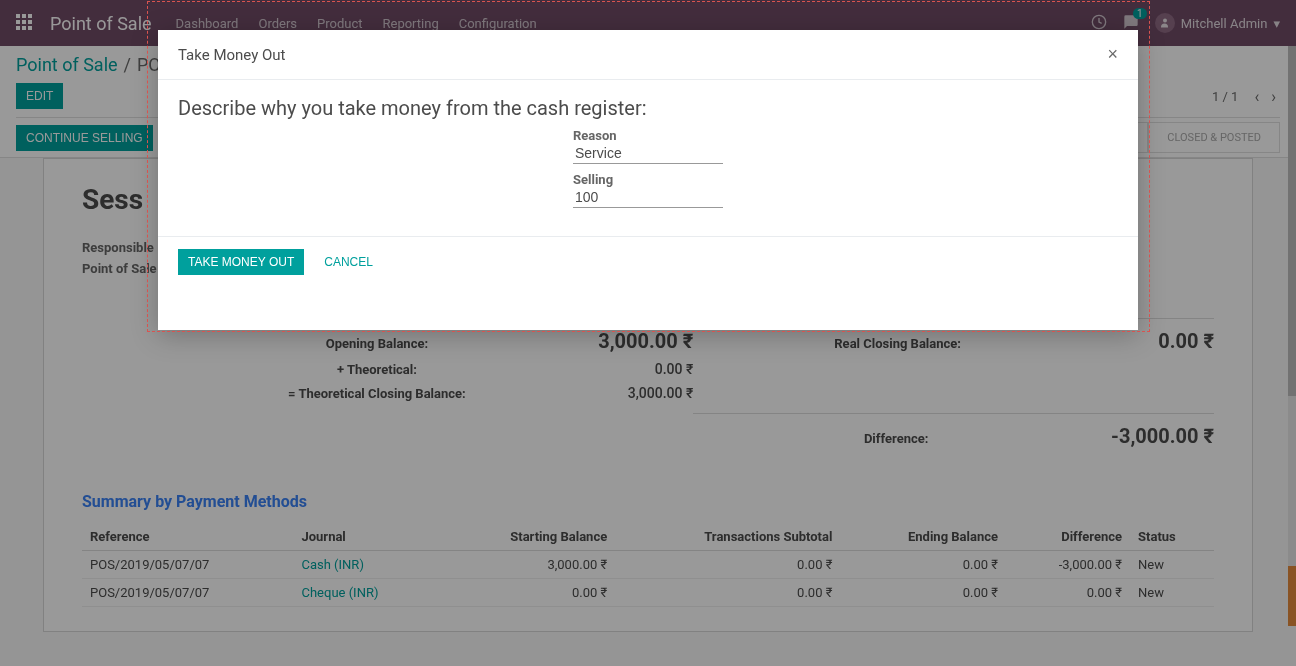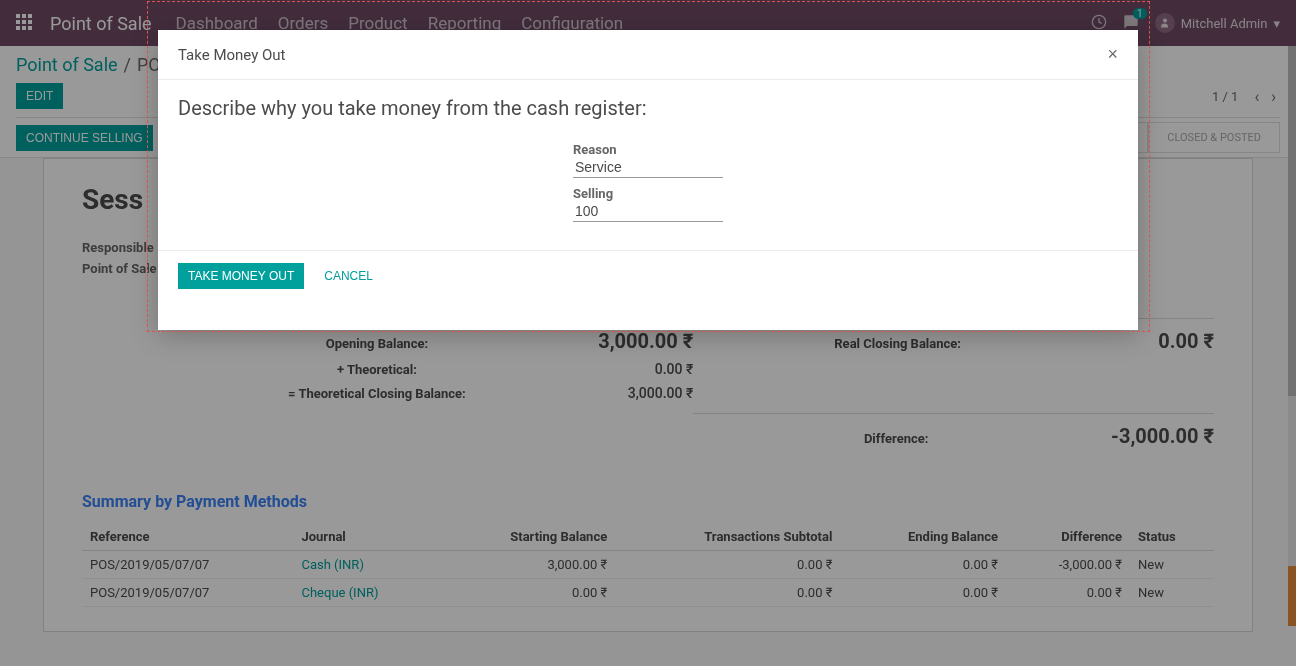--- a/index.html
+++ b/index.html
@@ -4,21 +4,21 @@
 <style>
 * { box-sizing: border-box; margin: 0; padding: 0; }
 body { font-family: -apple-system, BlinkMacSystemFont, "Segoe UI", Roboto, "Helvetica Neue", Arial, sans-serif; font-size: 13px; color: #4c4c4c; background: #f9f9f9; width: 1296px; height: 666px; overflow: hidden; position: relative; }
 
 
 .navbar { background: #714b67; height: 46px; display: flex; align-items: center; padding: 0 16px; color: #fff; }
 .nav-apps { width: 18px; height: 18px; margin-right: 16px; display: grid; grid-template-columns: repeat(3, 4px); grid-template-rows: repeat(3, 4px); gap: 2px; }
 .nav-apps span { background: #fff; width: 4px; height: 4px; }
 .nav-brand { font-size: 18px; font-weight: 400; color: #fff; margin-right: 24px; }
 .nav-menu { display: flex; gap: 20px; }
-.nav-link { color: rgba(255,255,255,0.7); font-size: 17px; cursor: pointer; }
+.nav-link { color: rgba(255,255,255,0.7); font-size: 13px; cursor: pointer; }
 .nav-right { margin-left: auto; display: flex; align-items: center; gap: 16px; color: rgba(255,255,255,0.8); }
 .nav-user { display: flex; align-items: center; gap: 6px; font-size: 13px; }
 .nav-avatar { width: 20px; height: 20px; border-radius: 50%; background: #8f6b84; display: flex; align-items: center; justify-content: center; }
 .msg-badge { position: relative; }
 .msg-count { position: absolute; top: -6px; right: -8px; background: #00a09d; color: #fff; border-radius: 8px; font-size: 10px; padding: 0 4px; }
 
 
 .control-panel { background: #fff; border-bottom: 1px solid #e0e0e0; padding: 8px 16px 0; }
 .breadcrumb { font-size: 18px; color: #6b6b6b; display: flex; align-items: center; gap: 6px; margin-bottom: 8px; }
 .breadcrumb-link { color: #00a09d; }
@@ -61,21 +61,21 @@
 .summary-table td.num { text-align: right; }
 .summary-table .journal-link { color: #00a09d; }
 
 
 .modal-overlay { position: absolute; top: 0; left: 0; right: 0; bottom: 0; background: rgba(0,0,0,0.4); display: flex; justify-content: center; }
 .modal { background: #fff; width: 980px; margin-top: 30px; max-height: 300px; box-shadow: 0 5px 25px rgba(0,0,0,0.25); }
 .modal-header { display: flex; justify-content: space-between; align-items: center; padding: 14px 20px; border-bottom: 1px solid #e9ecef; }
 .modal-title { font-size: 15px; color: #4c4c4c; }
 .modal-close { cursor: pointer; font-size: 18px; color: #6b6b6b; background: none; border: none; }
 .modal-body { padding: 16px 20px 20px; }
-.modal-subtitle { font-size: 20px; color: #4c4c4c; margin-bottom: 22px; }
+.modal-subtitle { font-size: 20px; color: #4c4c4c; margin-bottom: 8px; }
 .modal-field-row { display: flex; align-items: center; margin-bottom: 8px; flex-direction: column; }
 .modal-field-label { width: 150px; font-weight: 700; font-size: 13px; color: #666; }
 .modal-input { border: none; border-bottom: 1px solid #999; font-size: 14px; padding: 2px 2px; width: 150px; outline: none; color: #4c4c4c; }
 .modal-footer { padding: 12px 20px 18px; display: flex; gap: 10px; border-top: 1px solid #e9ecef; }
 
 .highlight-box { position: absolute; border: 1px dashed #d9534f; top: 1px; left: 147px; width: 1003px; height: 331px; pointer-events: none; z-index: 100; }
 
 .scrolltrack { position: absolute; right: 0; top: 46px; width: 8px; height: 580px; background: #e8e8e8; }
 .scrollthumb { position: absolute; right: 0; top: 46px; width: 8px; height: 350px; background: #bfbfbf; }
 .scrollmark { position: absolute; right: 0; bottom: 40px; width: 8px; height: 60px; background: #e48a3c; }

